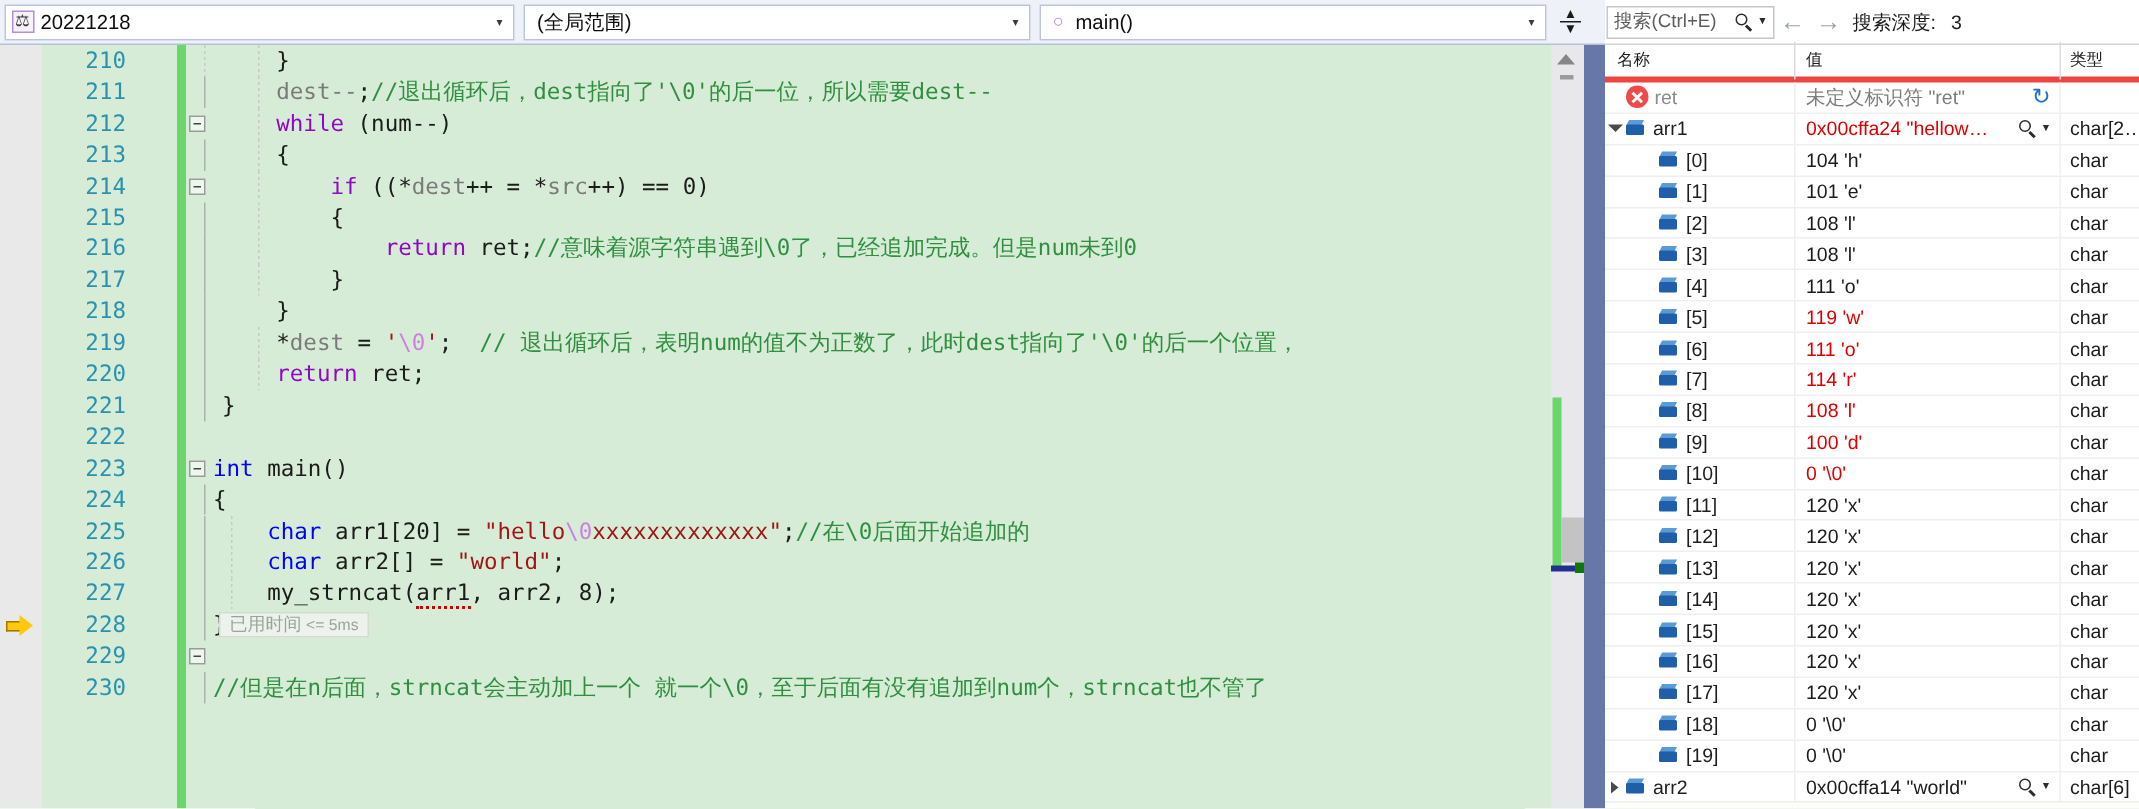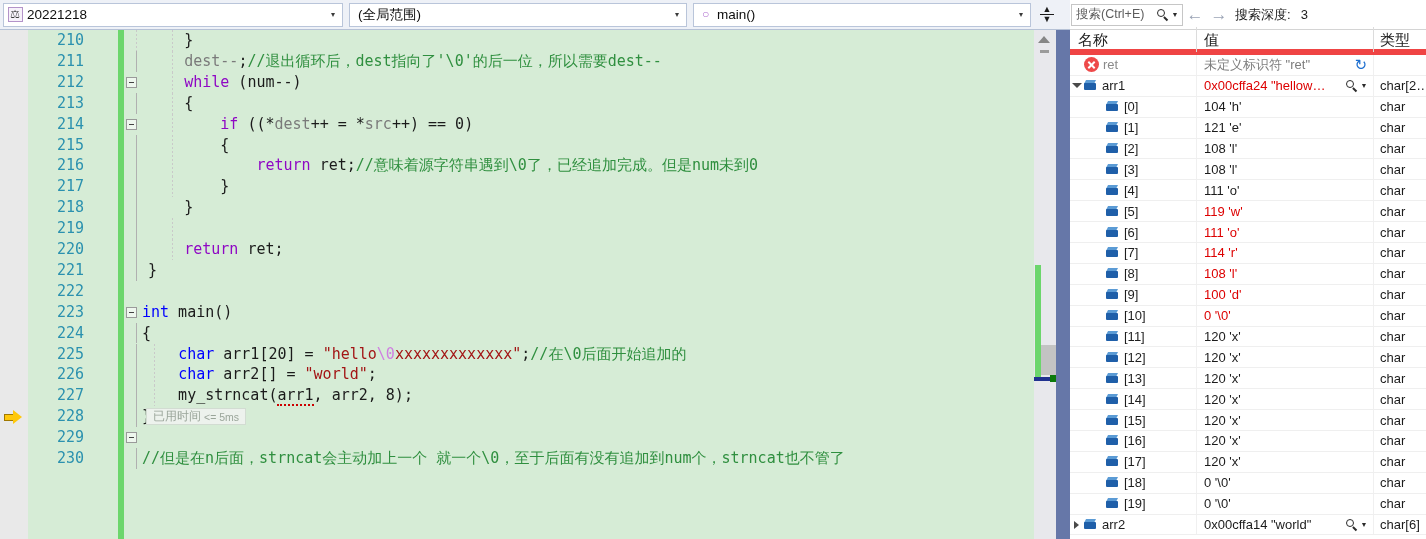--- a/index.html
+++ b/index.html
@@ -119,21 +119,21 @@
   .mag .ring{position:absolute;left:1px;top:1px;width:8px;height:8px;border:1.6px solid #2b2b2b;
     border-radius:50%;box-sizing:border-box;}
   .mag .hdl{position:absolute;left:8px;top:8px;width:5px;height:1.8px;background:#2b2b2b;
     transform:rotate(45deg);transform-origin:left center;}
   .tiny-arrow{width:10px;text-align:center;font-size:7px;color:#2b2b2b;}
   .nav-arrow{width:24px;text-align:center;font-size:17px;color:#9aa3b5;line-height:22px;}
   .depth-lbl{font-size:13px;color:#1b1b1b;margin-left:4px;white-space:nowrap;}
   .depth-val{font-size:13px;color:#1b1b1b;margin-left:10px;}
 
   .cols{display:flex;height:25px;align-items:center;background:#fff;
-    border-bottom:6px solid #ef4444;box-sizing:border-box;font-size:15px;color:#1b1b1b;}
+    border-bottom:4px solid #ef4444;box-sizing:border-box;font-size:11px;color:#1b1b1b;}
   .col-name{width:127px;padding-left:8px;box-sizing:border-box;border-right:1px solid #dcdcdc;height:25px;line-height:25px;}
   .col-val{width:177px;padding-left:7px;box-sizing:border-box;border-right:1px solid #dcdcdc;height:25px;line-height:25px;}
   .col-type{flex:1;padding-left:6px;box-sizing:border-box;height:25px;line-height:25px;}
 
   .wrow{display:flex;height:20.9px;align-items:center;border-bottom:1px solid #efefef;
     box-sizing:border-box;font-size:13px;}
   .w-name{width:127px;display:flex;align-items:center;box-sizing:border-box;
     border-right:1px solid #f0f0f0;height:100%;overflow:hidden;}
   .w-val{width:177px;box-sizing:border-box;border-right:1px solid #f0f0f0;height:100%;
     display:flex;align-items:center;padding-left:7px;overflow:hidden;white-space:nowrap;}
@@ -268,20 +268,21 @@
       <div class="row" style="top:167.2px;position:absolute;left:0;right:0;">
         <span class="lnum">218</span>
         <span class="vline" style="left:136px;"></span>
         <span class="codetxt" style="left:130px;"><span>      }</span></span>
       </div>
 
       <div class="row" style="top:188.1px;position:absolute;left:0;right:0;">
         <span class="lnum">219</span>
         <span class="vline" style="left:136px;"></span>
         <span class="vdot" style="left:172px;"></span>
+        <span class="codetxt" style="left:130px;"><span>      *</span><span class="gray">dest</span><span> = </span><span class="str">'</span><span class="esc">\0</span><span class="str">'</span><span>;  </span><span class="cmt">// 退出循环后，表明num的值不为正数了，此时dest指向了'\0'的后一个位置，</span></span>
       </div>
 
       <div class="row" style="top:209px;position:absolute;left:0;right:0;">
         <span class="lnum">220</span>
         <span class="vline" style="left:136px;"></span>
         <span class="vdot" style="left:172px;"></span>
         <span class="codetxt" style="left:130px;"><span>      </span><span class="kwc">return</span><span> ret;</span></span>
       </div>
 
       <div class="row" style="top:229.9px;position:absolute;left:0;right:0;">
@@ -451,21 +452,21 @@
         <div class="wrow">
           <div class="w-name ind1">
             <span class="expander"></span>
             <span class="cube">
               <span class="top"></span>
               <span class="body"></span>
             </span>
             <span class="nm-txt">[1]</span>
           </div>
           <div class="w-val normal">
-            <span>121 'e'</span>
+            <span>101 'e'</span>
           </div>
           <div class="w-type">
             <span>char</span>
           </div>
         </div>
         <div class="wrow">
           <div class="w-name ind1">
             <span class="expander"></span>
             <span class="cube">
               <span class="top"></span>

